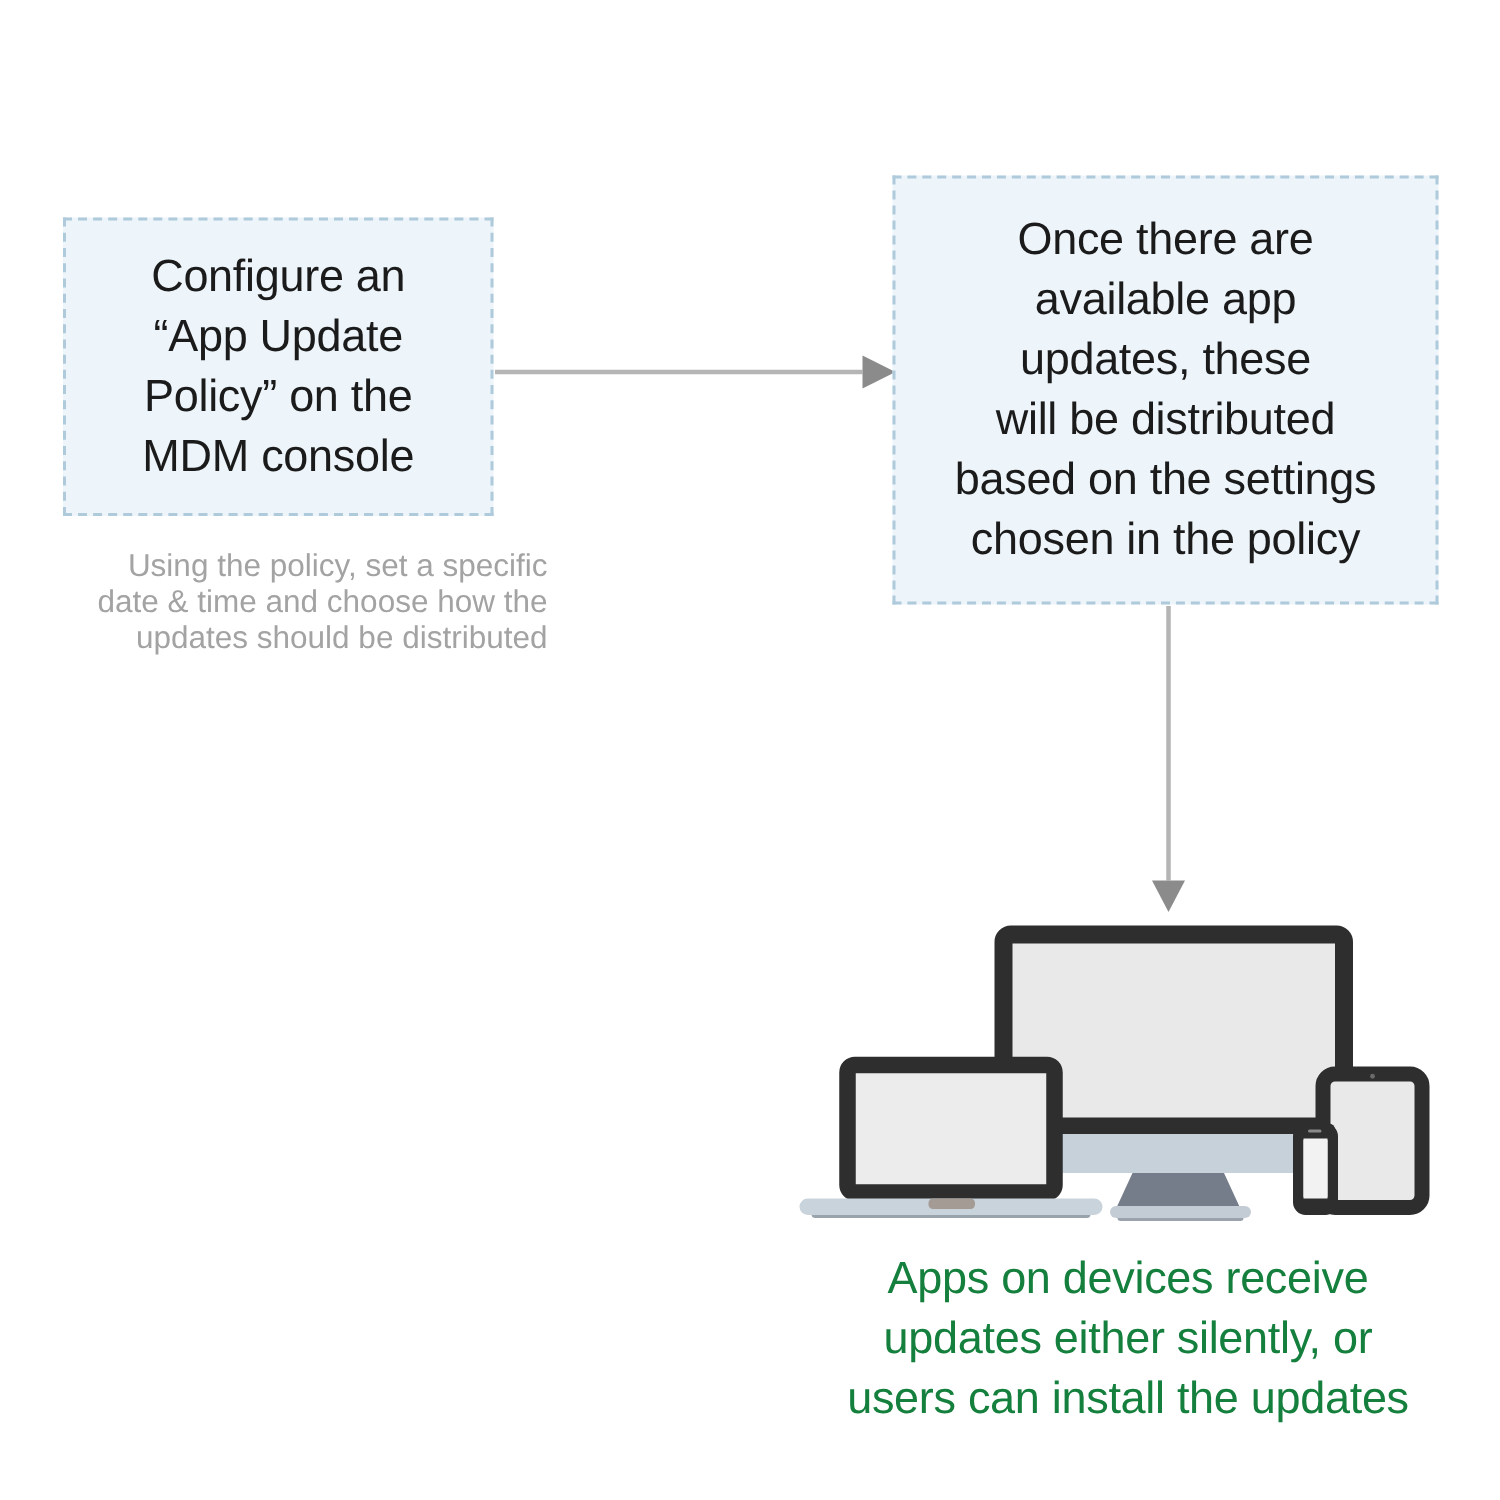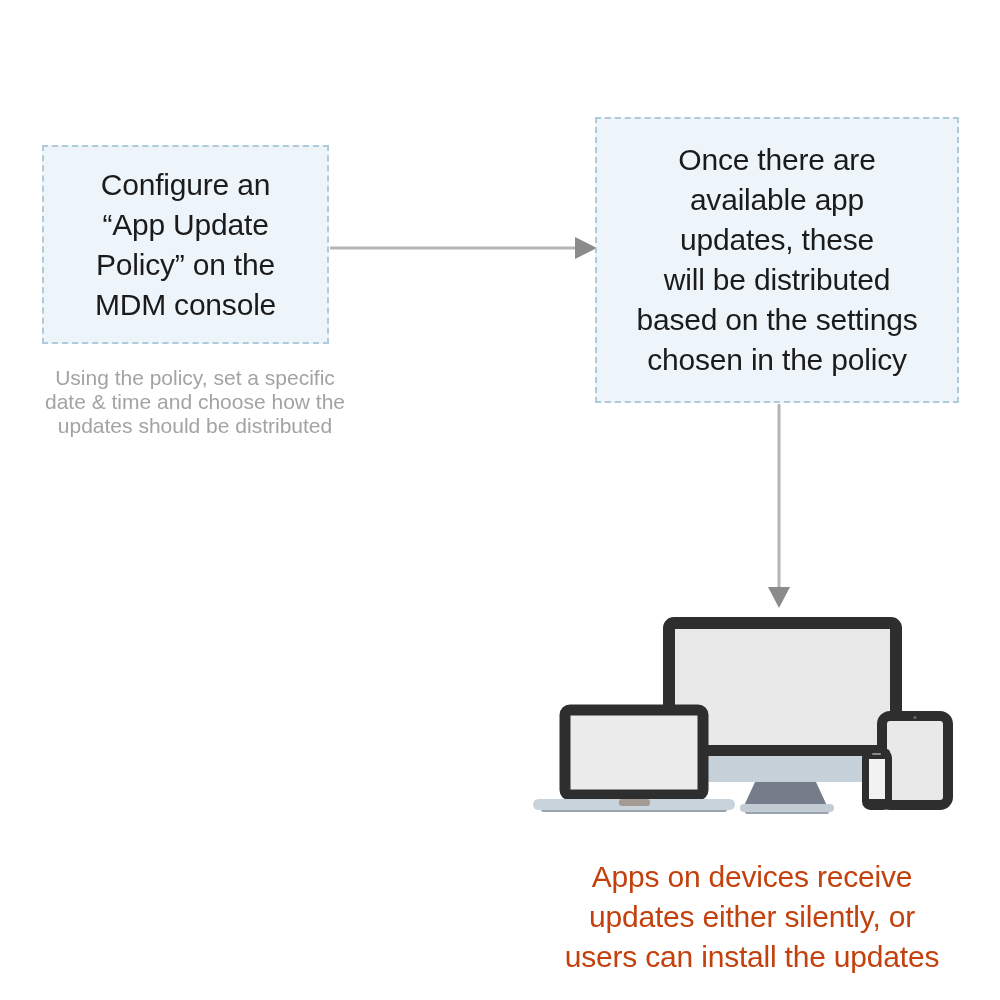--- a/index.html
+++ b/index.html
@@ -21,37 +21,36 @@
     font-size: 30px;
     line-height: 40px;
     letter-spacing: -0.2px;
   }
   .flow-box-1 { left: 42px; top: 145px; width: 287px; height: 199px; }
   .flow-box-2 { left: 595px; top: 117px; width: 364px; height: 286px; }
 
   .muted-caption {
     position: absolute;
     left: 25px; top: 366px; width: 340px;
-    text-align: center;
+    text-align: right;
     white-space: pre-line;
     color: #a3a3a3;
     font-size: 21px;
     line-height: 24px;
   }
 
   .devices-caption {
     position: absolute;
     left: 512px; top: 833px; width: 480px;
     text-align: center;
     white-space: pre-line;
-    color: #c2410c;
+    color: #15803d;
     font-size: 30px;
     line-height: 40px;
     letter-spacing: -0.2px;
-    margin-top: 24px;
   }
 
   .arrow-right-svg { position: absolute; left: 329px; top: 234px; width: 270px; height: 28px; }
   .arrow-down-svg  { position: absolute; left: 763px; top: 403px; width: 32px;  height: 206px; }
   .devices-svg     { position: absolute; left: 520px; top: 590px; width: 460px; height: 235px; }
 </style>
 </head>
 <body>
 
 <div class="canvas">

